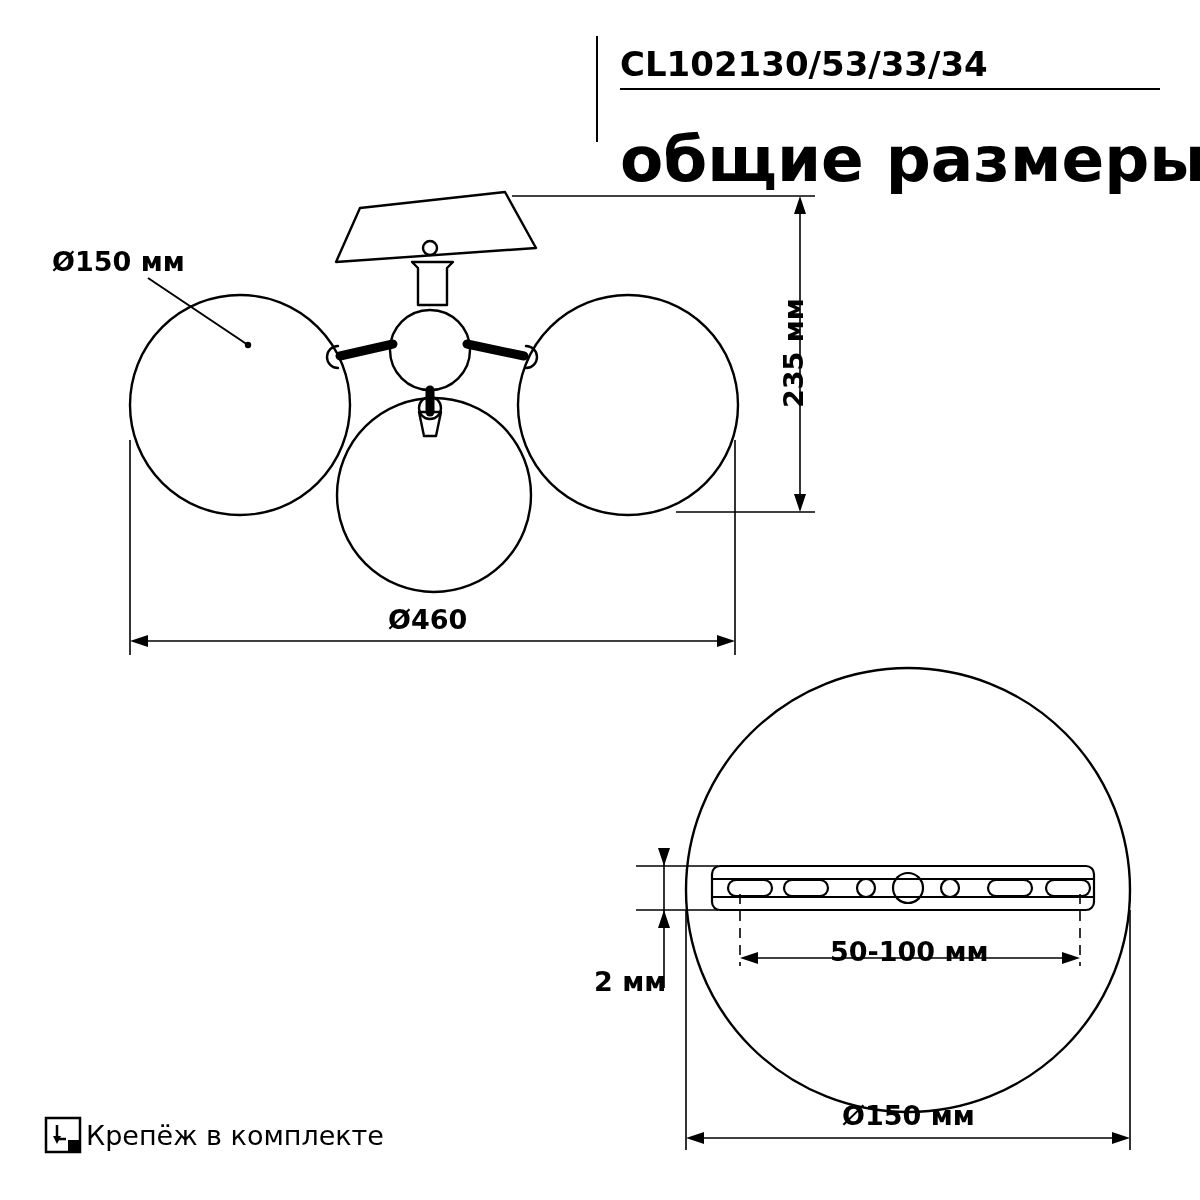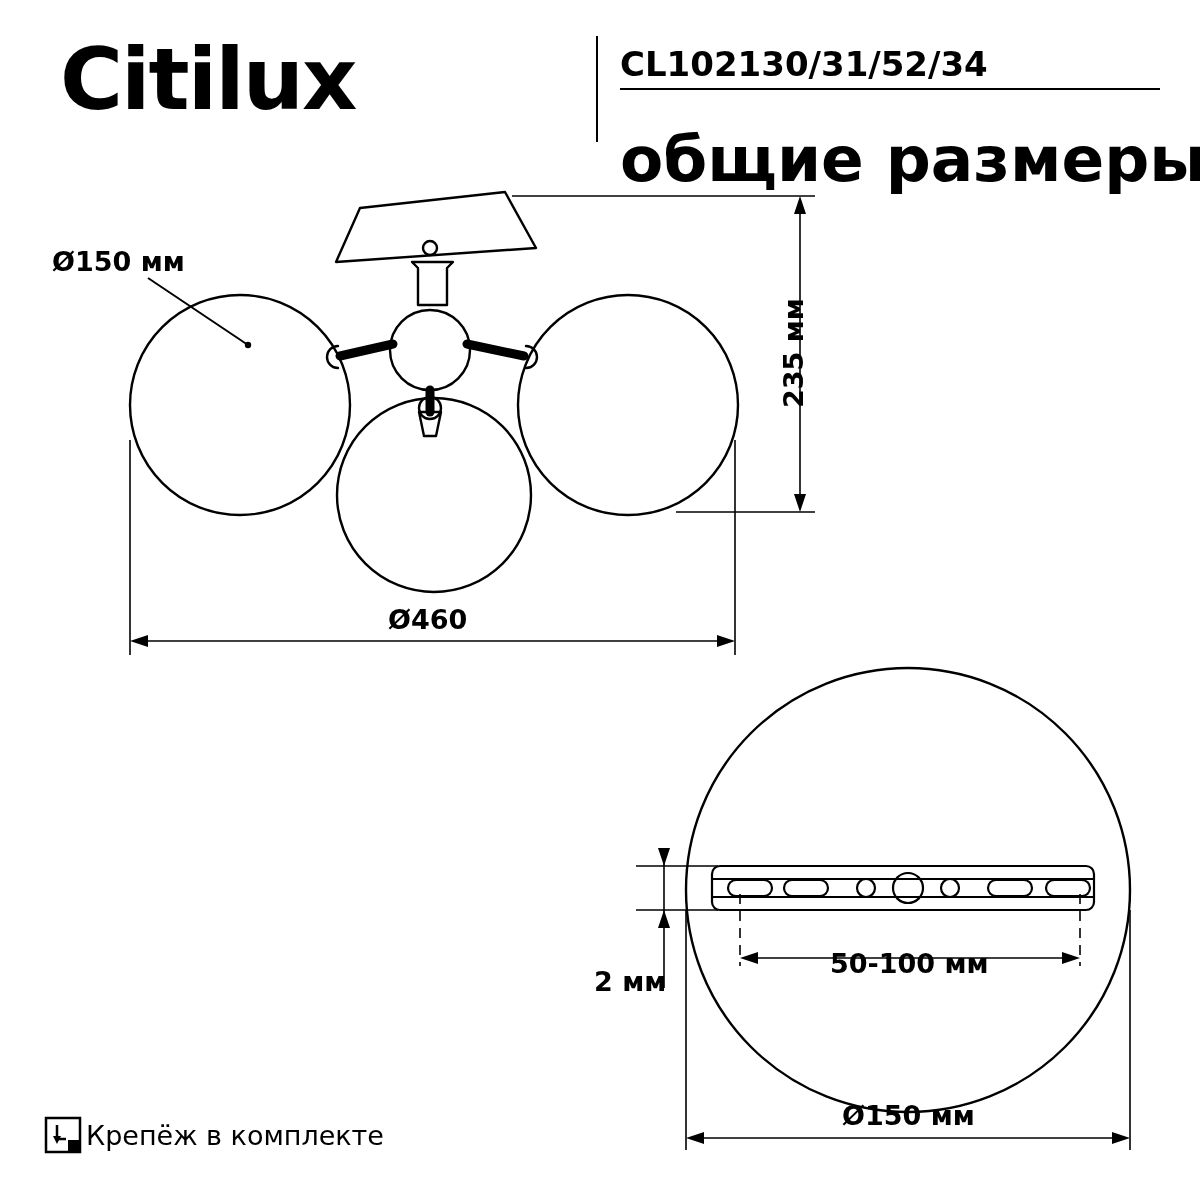--- a/index.html
+++ b/index.html
@@ -48,23 +48,22 @@
   
   .footer-text{
     position:absolute;left:86px;top:1120px;font-size:27px;font-weight:normal;white-space:nowrap;
   }
 </style>
 </head>
 <body>
 
 <div class="sheet">
 
-  <div class="brand">Citilux</div>
   <div class="header-divider"></div>
-  <div class="model-code">CL102130/31/52/34</div>
+  <div class="model-code">CL102130/53/33/34</div>
   <div class="header-rule"></div>
   <div class="header-title">общие размеры</div>
 
   <svg width="1200" height="1200">
     <g fill="none" stroke="#000" stroke-width="2.4" stroke-linejoin="round" stroke-linecap="round">
 
       <path d="M336 262 L360 208 L505 192 L536 248 Z"></path>
 
       <circle cx="430" cy="248" r="7"></circle>
 
@@ -162,21 +161,21 @@
     <g stroke="#000" stroke-width="1.6" fill="none">
       <line x1="686" y1="910" x2="686" y2="1150"></line>
       <line x1="1130" y1="910" x2="1130" y2="1150"></line>
       <line x1="695" y1="1138" x2="1121" y2="1138"></line>
       <polygon points="686,1138 704,1132 704,1144" fill="#000" stroke="none"></polygon>
       <polygon points="1130,1138 1112,1132 1112,1144" fill="#000" stroke="none"></polygon>
     </g>
   </svg>
 
   <div class="lbl" style="left:594px;top:966px;">2 мм</div>
-  <div class="lbl" style="left:830px;top:936px;margin-top:12px;">50-100 мм</div>
+  <div class="lbl" style="left:830px;top:936px;">50-100 мм</div>
   <div class="lbl" style="left:842px;top:1100px;">Ø150 мм</div>
 
   <svg width="60" height="60" style="left:44px;top:1116px;">
     <rect x="2" y="2" width="34" height="34" fill="none" stroke="#000" stroke-width="2.5"></rect>
     <path d="M13 9 L13 23 M13 23 L22 23" fill="none" stroke="#000" stroke-width="2.5"></path>
     <polygon points="9,20 17,20 13,28" fill="#000"></polygon>
     <rect x="24" y="24" width="11" height="11" fill="#000"></rect>
   </svg>
   <div class="footer-text">Крепёж в комплекте</div>
 

